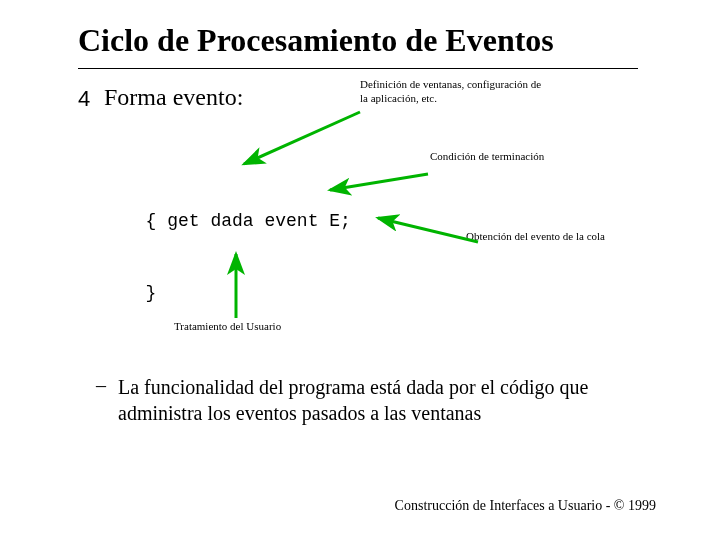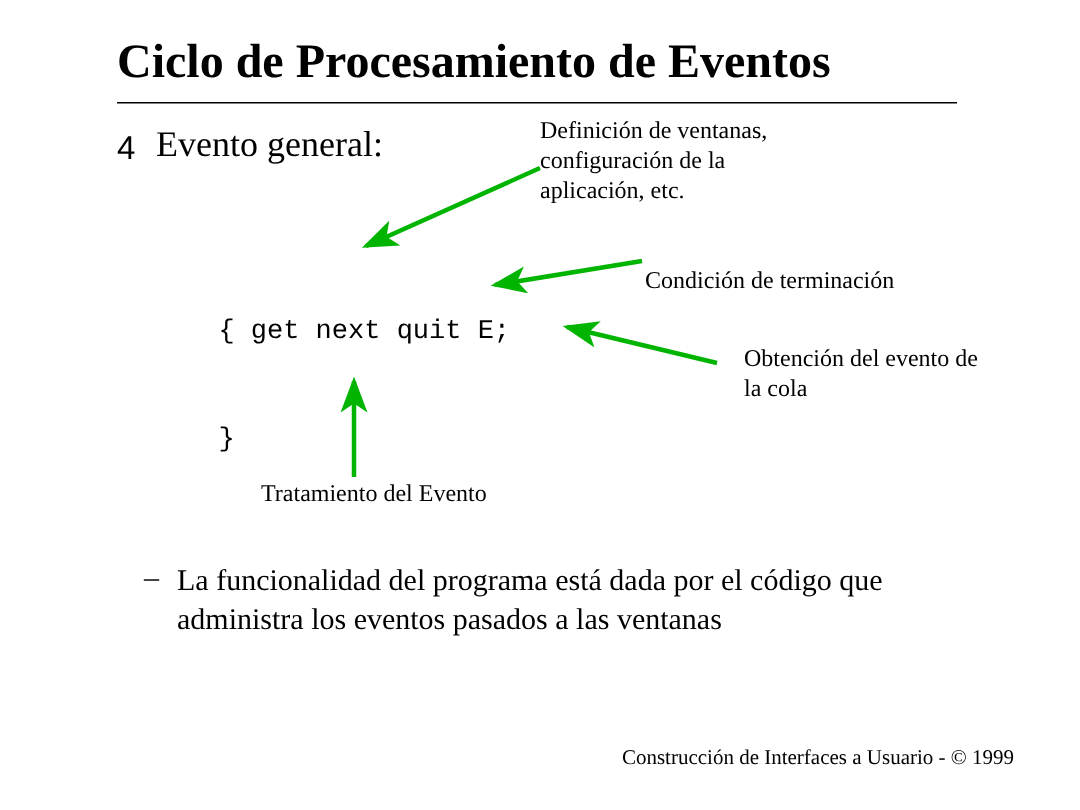--- a/index.html
+++ b/index.html
@@ -40,27 +40,27 @@
     color: #000;
     font-family: Arial, sans-serif;
   }
   .bullet-text {
     position: absolute;
     left: 104px;
     top: 84px;
     font-size: 24px;
   }
   .annot {
-    font-size: 16px;
+    font-size: 11px;
     line-height: 1.25;
     position: absolute;
   }
   .annot-defn { left: 360px; top: 78px; width: 190px; }
-  .annot-cond { left: 430px; top: 178px; width: 220px; }
-  .annot-obt  { left: 496px; top: 230px; width: 160px; }
+  .annot-cond { left: 430px; top: 150px; width: 220px; }
+  .annot-obt  { left: 466px; top: 230px; width: 160px; }
   .annot-trat { left: 174px; top: 320px; width: 220px; }
   .code {
     position: absolute;
     left: 124px;
     top: 160px;
     font-family: "Courier New", Courier, monospace;
     font-size: 18px;
     line-height: 1.35;
     white-space: pre;
   }
@@ -73,21 +73,21 @@
   .second-para {
     position: absolute;
     left: 118px;
     top: 374px;
     width: 530px;
     font-size: 20px;
     line-height: 1.3;
   }
   .footer {
     position: absolute;
-    right: 44px;
+    right: 64px;
     bottom: 26px;
     font-size: 14px;
   }
   svg.arrows {
     position: absolute;
     left: 0;
     top: 0;
     width: 720px;
     height: 540px;
     pointer-events: none;
@@ -95,32 +95,32 @@
 </style>
 </head>
 <body>
 
 <div class="slide">
 
   <div class="title">Ciclo de Procesamiento de Eventos</div>
   <div class="hr"></div>
 
   <div class="bullet-check">4</div>
-  <div class="bullet-text">Evento general:</div>
+  <div class="bullet-text">Forma evento:</div>
 
   <div class="annot annot-defn">Definición de ventanas, configuración de la aplicación, etc.</div>
 
   <div class="code">
-    <div>  { get next quit E;</div>
+    <div>  { get dada event E;</div>
     <div>  }</div>
   </div>
 
   <div class="annot annot-cond">Condición de terminación</div>
   <div class="annot annot-obt">Obtención del evento de la cola</div>
-  <div class="annot annot-trat">Tratamiento del Evento</div>
+  <div class="annot annot-trat">Tratamiento del Usuario</div>
 
   <div class="dash-bullet">–</div>
   <div class="second-para">La funcionalidad del programa está dada por el código que administra los eventos pasados a las ventanas</div>
 
   <div class="footer">Construcción de Interfaces a Usuario - © 1999</div>
 
   <svg class="arrows" viewBox="0 0 720 540">
     <defs>
       <marker id="ah" markerWidth="10" markerHeight="10" refX="7" refY="3" orient="auto" markerUnits="strokeWidth">
         <path d="M0,0 L8,3 L0,6 L2,3 Z" fill="#00b400"></path>

